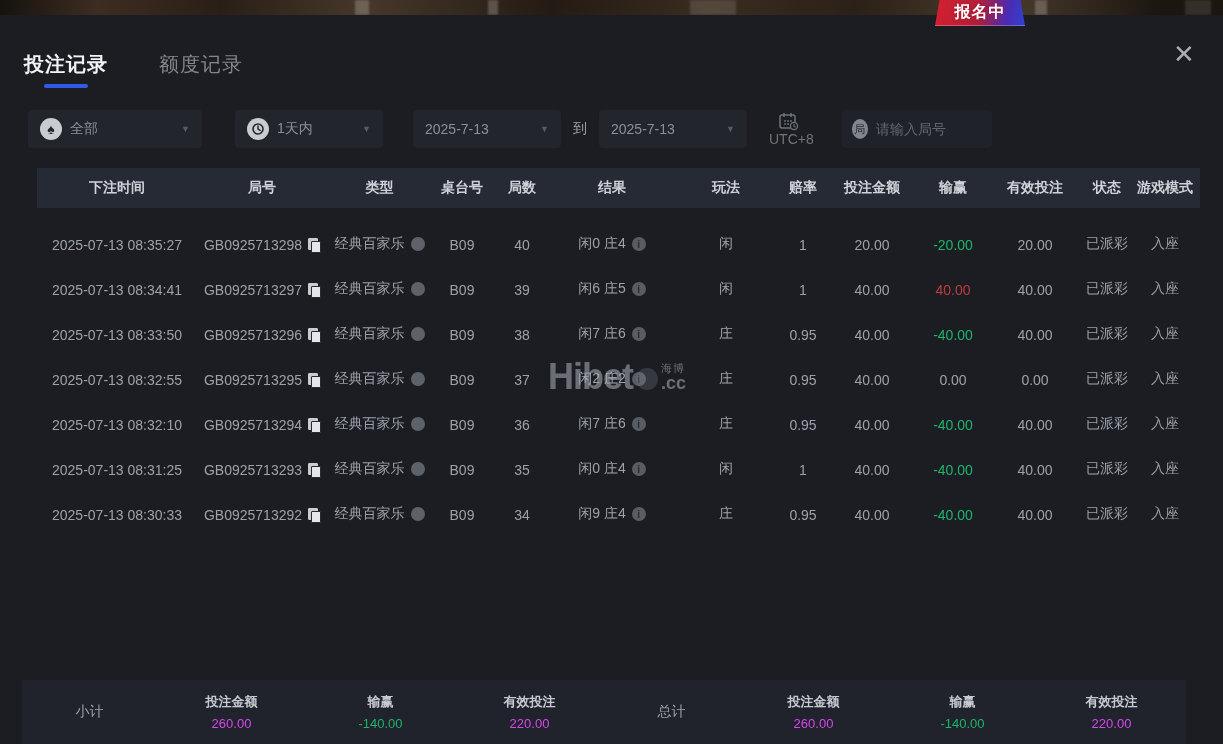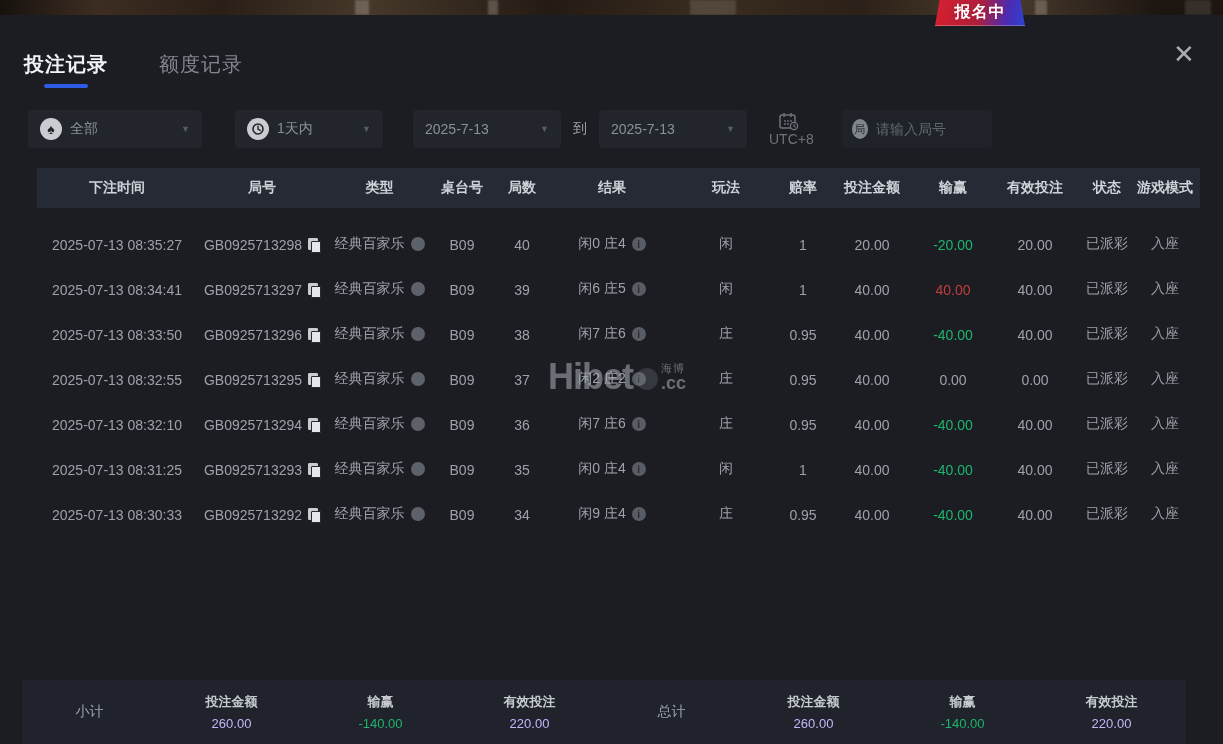--- a/index.html
+++ b/index.html
@@ -86,21 +86,21 @@
   .wm-right { display:flex; flex-direction:column; align-items:flex-start; line-height:1; }
   .wm-cn { font-size:11px; color:#aeb2b9; letter-spacing:1px; }
   .wm-cc { font-size:18px; font-weight:bold; color:#aeb2b9; }
 
   
   .summary { position:absolute; left:22px; top:665px; width:1164px; display:flex; }
   .sum-panel { height:64px; background:#20232b; flex:1; display:flex; align-items:center; }
   .sum-label { width:135px; text-align:center; color:#9da2aa; font-size:14px; }
   .sum-col { flex:1; display:flex; flex-direction:column; align-items:center; gap:5px; }
   .sum-col .t { color:#c6cad0; font-size:13px; font-weight:bold; }
-  .sum-col .v { color:#c4b5fd; font-size:13px; }
+  .sum-col .v { color:#d946ef; font-size:13px; }
 </style>
 </head>
 <body>
 
 <div class="stage">
 
   <div class="video-strip">
     <div class="slab" style="left:355px;width:14px;"></div>
     <div class="slab" style="left:488px;width:10px;"></div>
     <div class="slab" style="left:690px;width:46px;opacity:.6;"></div>

